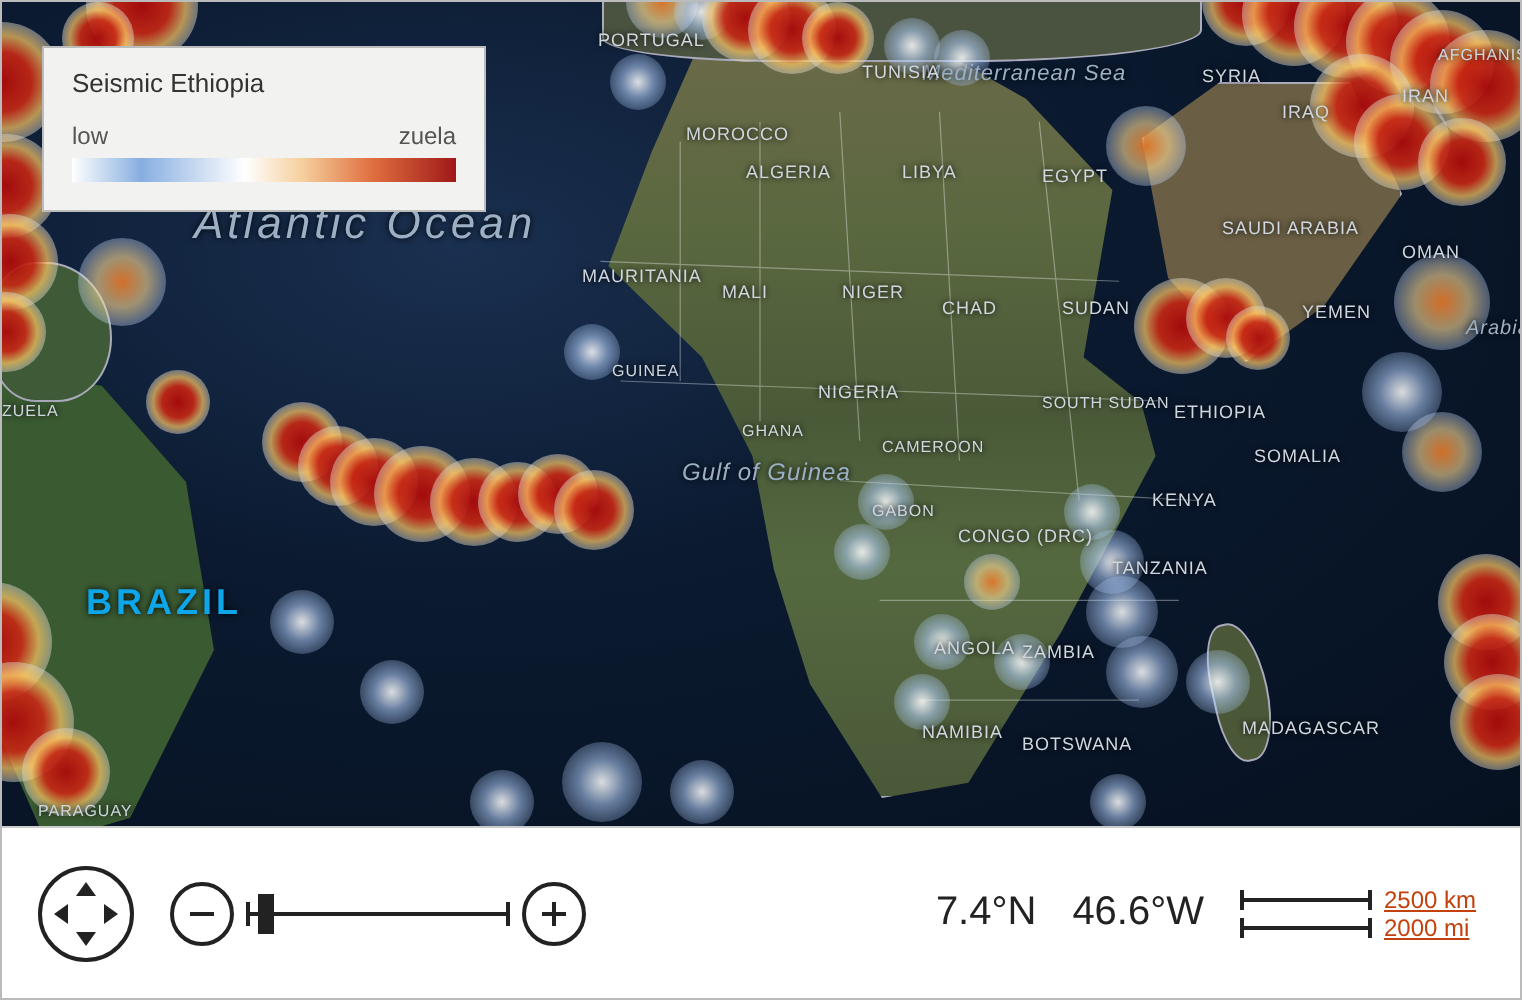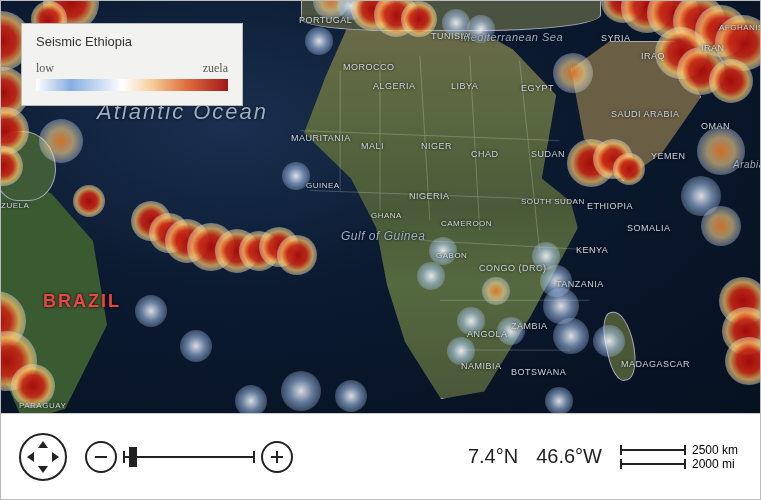--- a/index.html
+++ b/index.html
@@ -21,38 +21,38 @@
             background: #6a5f44; }
   .samer { left: -20px; top: 180px; width: 140px; height: 240px;
            clip-path: polygon(10% 0%, 50% 5%, 80% 25%, 90% 60%, 60% 95%, 30% 100%, 0% 60%, 5% 20%);
            background: #3a5a32; }
   .samer-top { left:-5px; top:130px; width:60px; height:70px; background:#3e5a36; border-radius:40% 60% 50% 40%; }
   .europe { left:300px; top:-10px; width:300px; height:40px; background:#4a5240; border-radius:0 0 40% 30%; }
   .madagascar { left:605px; top:310px; width:28px; height:70px; background:#4a5838; border-radius:40% 50% 50% 40%; transform:rotate(-12deg);}
   
   
   .map-label { position:absolute; color:#cfd6dd; font-size:9px; text-transform:uppercase; letter-spacing:0.5px; pointer-events:none; text-shadow:0 0 3px #000; }
-  .map-label.big { font-size:18px; font-weight:600; letter-spacing:2px; color:#ef4444; }
+  .map-label.big { font-size:18px; font-weight:600; letter-spacing:2px; color:#0ea5e9; }
   .map-label.water { font-style:italic; color:#9bb0c4; text-transform:none; }
   .map-label.water.big { font-size:22px; font-weight:400; }
   
   
   .borders { position:absolute; inset:0; pointer-events:none; opacity:.35; }
   .borders line { stroke:#fff; stroke-width:.6; }
   
   
   .blob { position:absolute; border-radius:50%; pointer-events:none; }
   .hot  { background: radial-gradient(circle, rgba(170,10,10,.95) 0%, rgba(200,40,20,.9) 35%, rgba(255,200,100,.7) 55%, rgba(200,220,255,.4) 75%, rgba(200,220,255,0) 100%); }
   .warm { background: radial-gradient(circle, rgba(230,120,40,.9) 0%, rgba(255,220,150,.6) 40%, rgba(200,220,255,.35) 70%, rgba(200,220,255,0) 100%); }
   .cool { background: radial-gradient(circle, rgba(255,255,255,.85) 0%, rgba(180,210,255,.55) 40%, rgba(180,210,255,0) 100%); }
   
   
   .legend { position:absolute; left:20px; top:22px; width:222px; background:#f2f2f1; border:1px solid #bcbcbc; padding:10px 14px 14px; }
   .legend-title { font-size:13px; color:#333; margin-bottom:12px; }
-  .legend-scale { position:relative; height:30px;font-family:Liberation Serif, serif; }
+  .legend-scale { position:relative; height:30px; }
   .legend-low, .legend-high { position:absolute; top:0; font-size:12px; color:#555; }
   .legend-low { left:0; } .legend-high { right:0; }
   .legend-bar { position:absolute; left:0; right:0; top:18px; height:12px;
                 background: linear-gradient(90deg, #fff 0%, #87aee0 18%, #fff 45%, #f6cf9d 60%, #e07040 78%, #a01818 100%); }
   
   
   .controls { position:absolute; left:0; right:0; bottom:0; height:86px; background:#fff; border-top:1px solid #ccc;
               display:flex; align-items:center; padding:0 18px; gap:18px; }
   .pan { width:48px; height:48px; border:2px solid #222; border-radius:50%; position:relative; flex:0 0 auto; cursor:pointer; }
   .pan .tri { position:absolute; width:0; height:0; }
@@ -65,21 +65,21 @@
   .zoom-btn { width:32px; height:32px; border:2px solid #222; border-radius:50%; background:#fff; cursor:pointer; display:flex; align-items:center; justify-content:center; }
   .zoom-btn svg { width:16px; height:16px; }
   .slider { width:132px; height:6px; position:relative; }
   .slider-track { position:absolute; left:0; right:0; top:2px; height:2px; background:#222; }
   .slider-tick-l,.slider-tick-r { position:absolute; top:-3px; width:2px; height:12px; background:#222;}
   .slider-tick-l{left:0}.slider-tick-r{right:0}
   .slider-thumb { position:absolute; top:-7px; width:8px; height:20px; background:#222; left:6px; cursor:pointer;}
   
   .coords { margin-left:auto; font-size:20px; color:#222; display:flex; gap:18px; flex:0 0 auto; }
   
-  .scalebar { flex:0 0 auto; width:122px; font-size:12px; color:#000000; }
+  .scalebar { flex:0 0 auto; width:122px; font-size:12px; color:#c2410c;text-decoration:underline; }
   .scalebar .row { display:flex; align-items:center; }
   .scalebar .line { height:2px; background:#222; flex:1; position:relative; }
   .scalebar .line::before,.scalebar .line::after{content:"";position:absolute;width:2px;height:10px;background:#222;top:-4px;}
   .scalebar .line::before{left:0}.scalebar .line::after{right:0}
   .scalebar .row.bottom .line::before,.scalebar .row.bottom .line::after{top:-4px;}
   .scalebar .lbl { width:56px; text-align:left; padding-left:6px;}
 </style>
 </head>
 <body>
 
@@ -199,21 +199,21 @@
     <span class="map-label" style="left:360px;top:140px">Mali</span>
     <span class="map-label" style="left:420px;top:140px">Niger</span>
     <span class="map-label" style="left:470px;top:148px">Chad</span>
     <span class="map-label" style="left:530px;top:148px">Sudan</span>
     <span class="map-label" style="left:408px;top:190px">Nigeria</span>
     <span class="map-label" style="left:586px;top:200px">Ethiopia</span>
     <span class="map-label" style="left:626px;top:222px">Somalia</span>
     <span class="map-label" style="left:575px;top:244px">Kenya</span>
     <span class="map-label" style="left:555px;top:278px">Tanzania</span>
     <span class="map-label" style="left:478px;top:262px">Congo (DRC)</span>
-    <span class="map-label" style="left:466px;top:328px">Angola</span>
+    <span class="map-label" style="left:466px;top:318px">Angola</span>
     <span class="map-label" style="left:510px;top:320px">Zambia</span>
     <span class="map-label" style="left:460px;top:360px">Namibia</span>
     <span class="map-label" style="left:510px;top:366px">Botswana</span>
     <span class="map-label" style="left:620px;top:358px">Madagascar</span>
     <span class="map-label" style="left:520px;top:196px;font-size:8px">South Sudan</span>
     <span class="map-label" style="left:440px;top:218px;font-size:8px">Cameroon</span>
     <span class="map-label" style="left:435px;top:250px;font-size:8px">Gabon</span>
     <span class="map-label" style="left:370px;top:210px;font-size:8px">Ghana</span>
     <span class="map-label" style="left:305px;top:180px;font-size:8px">Guinea</span>
     <span class="map-label" style="left:18px;top:400px;font-size:8px">Paraguay</span>

